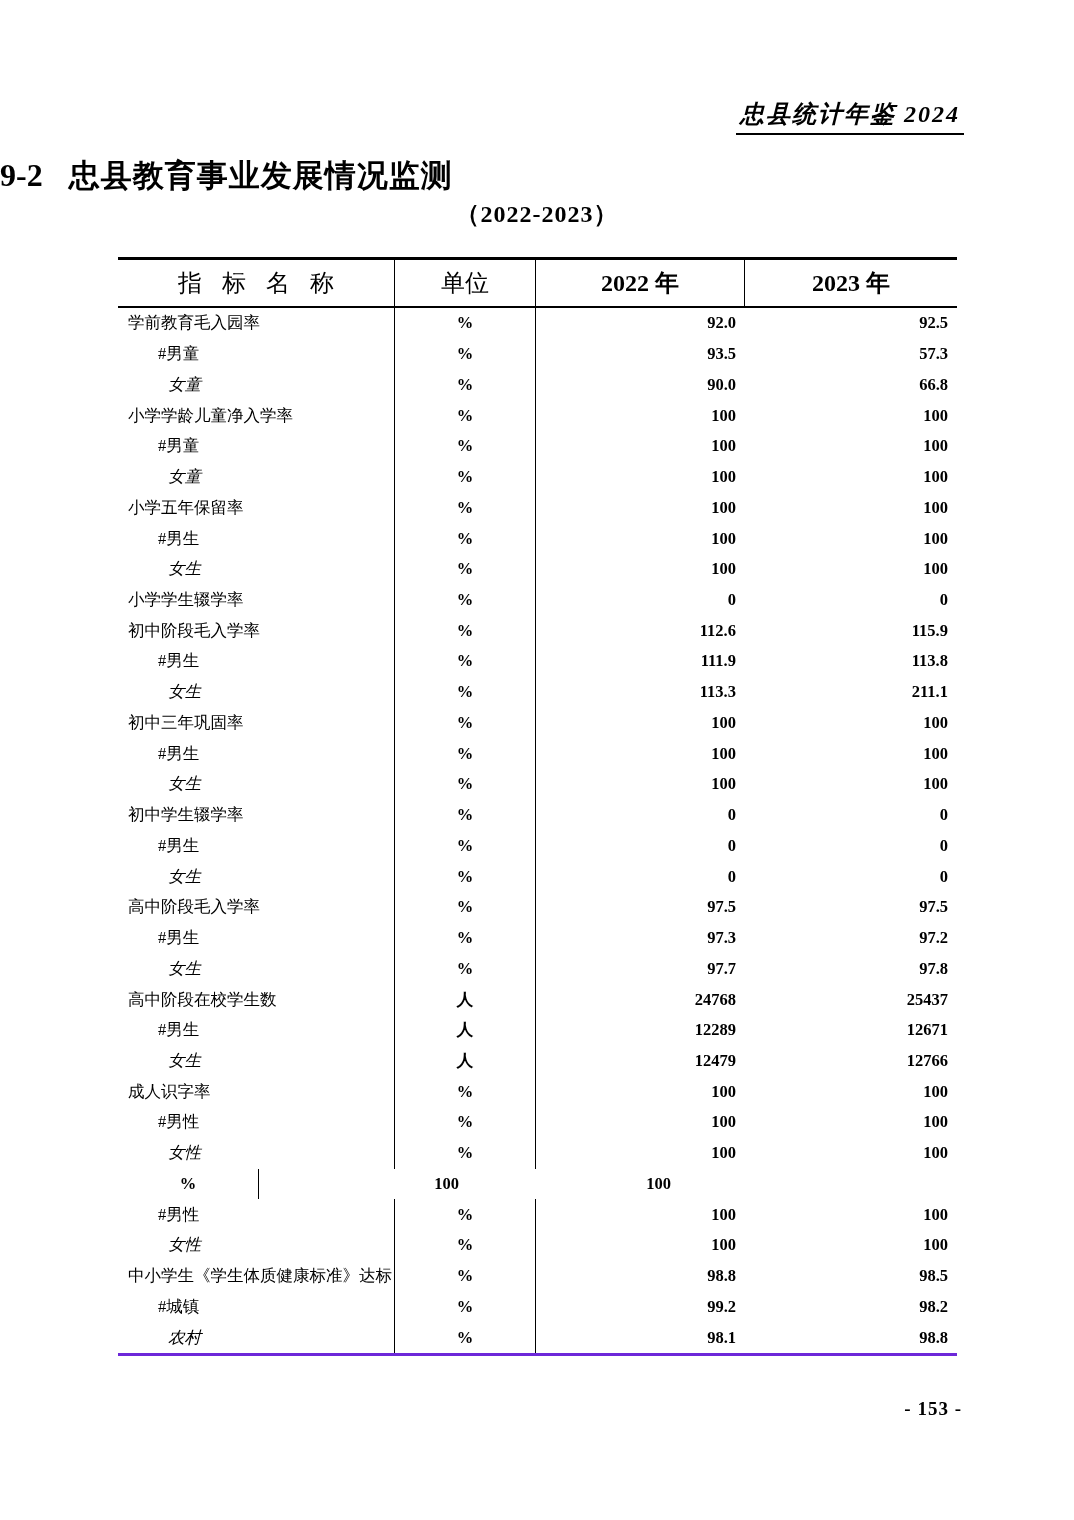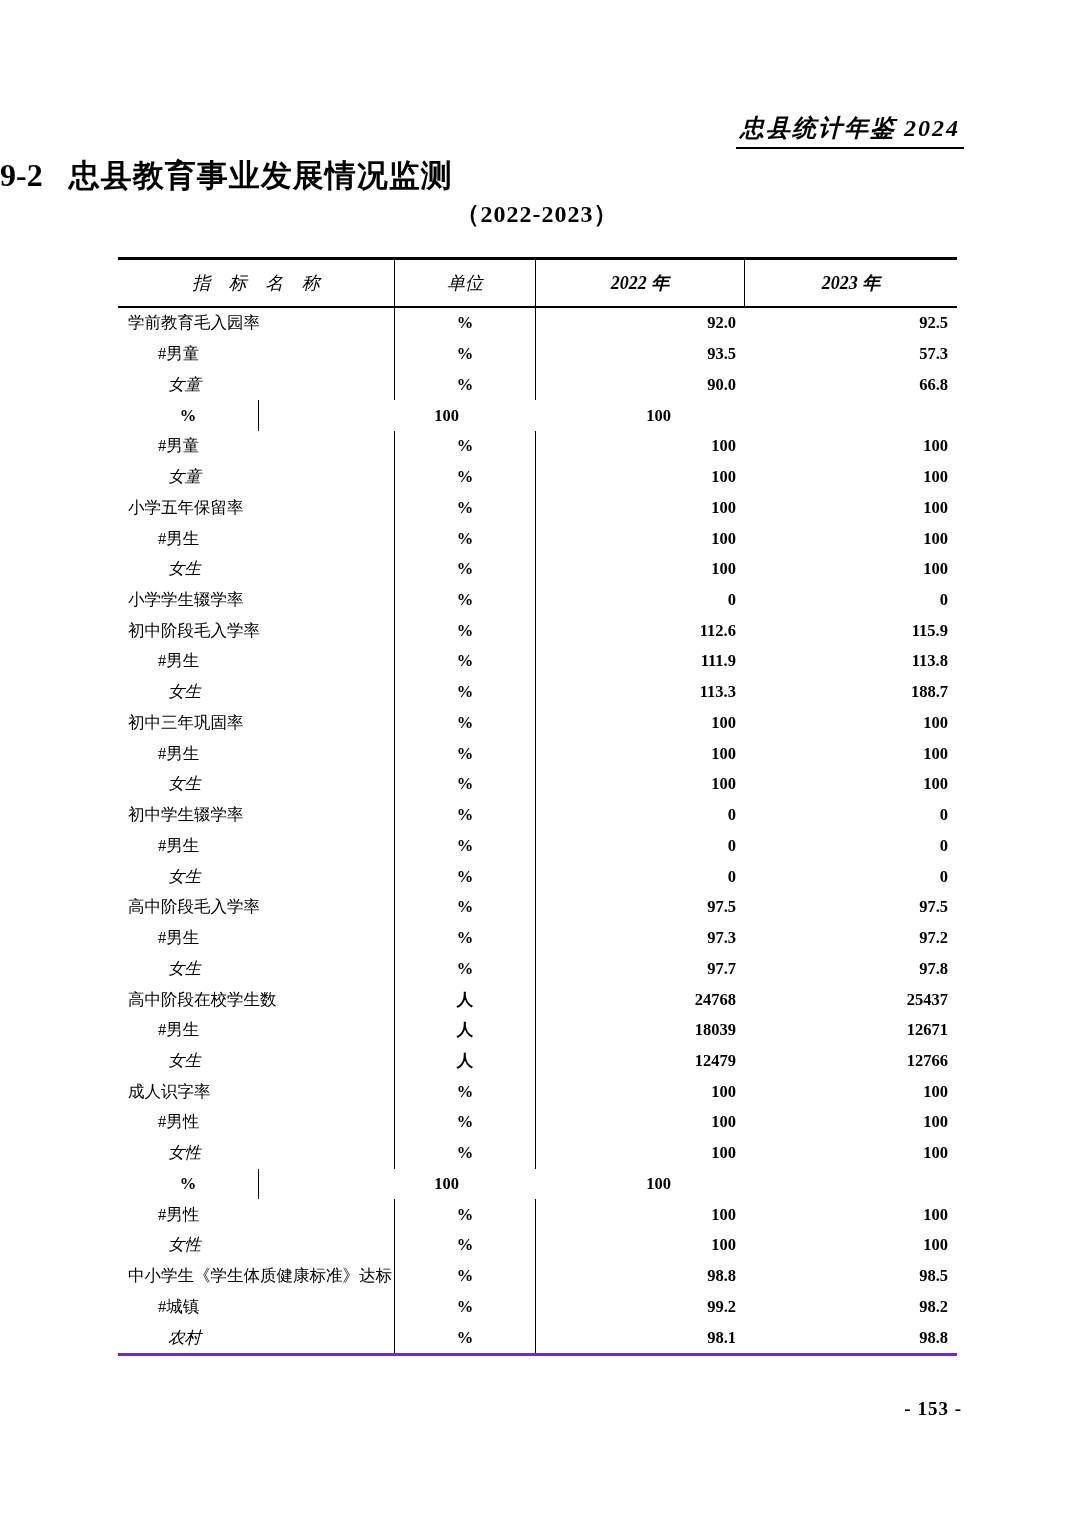--- a/index.html
+++ b/index.html
@@ -14,21 +14,21 @@
     margin: 0 auto;
     background: #ffffff;
     color: #000000;
     font-family: "Liberation Serif", "DejaVu Serif", serif;
     overflow: hidden;
   }
 
   
   .yearbook-head {
     position: absolute;
-    top: 112px;
+    top: 98px;
     right: 110px;
     font-family: "Liberation Serif", "DejaVu Serif", serif;
     font-style: italic;
     font-weight: 700;
     font-size: 24px;
     letter-spacing: 2px;
     border-bottom: 2px solid #000;
     padding: 0 4px 3px 4px;
     white-space: nowrap;
   }
@@ -79,23 +79,22 @@
     display: flex;
     height: 51px;
     border-top: 3px solid #000;
     border-bottom: 2px solid #000;
     align-items: stretch;
   }
   .th {
     display: flex;
     align-items: center;
     justify-content: center;
-    font-size: 18px;
+    font-size: 24px;
     font-weight: 400;
-    font-style: italic;
   }
   .c1 { width: 277px; }
   .c2 { width: 141px; }
   .c3 { width: 209px; }
   .c4 { width: 212px; }
   .thead .c1, .thead .c2, .thead .c3 { border-right: 1px solid #000; }
   .thead .c1 { word-spacing: 14px; }
   .th-year { font-weight: 700; }
 
   .tbody {
@@ -177,20 +176,21 @@
           <div class="td c3">93.5</div>
           <div class="td c4">57.3</div>
         </div>
         <div class="trow">
           <div class="td c1 ind2">女童</div>
           <div class="td c2">%</div>
           <div class="td c3">90.0</div>
           <div class="td c4">66.8</div>
         </div>
         <div class="trow">
+          <div class="td c1 ind0">小学学龄儿童净入学率</div>
           <div class="td c2">%</div>
           <div class="td c3">100</div>
           <div class="td c4">100</div>
         </div>
         <div class="trow">
           <div class="td c1 ind1">#男童</div>
           <div class="td c2">%</div>
           <div class="td c3">100</div>
           <div class="td c4">100</div>
         </div>
@@ -233,21 +233,21 @@
         <div class="trow">
           <div class="td c1 ind1">#男生</div>
           <div class="td c2">%</div>
           <div class="td c3">111.9</div>
           <div class="td c4">113.8</div>
         </div>
         <div class="trow">
           <div class="td c1 ind2">女生</div>
           <div class="td c2">%</div>
           <div class="td c3">113.3</div>
-          <div class="td c4">188.7</div>
+          <div class="td c4">211.1</div>
         </div>
         <div class="trow">
           <div class="td c1 ind0">初中三年巩固率</div>
           <div class="td c2">%</div>
           <div class="td c3">100</div>
           <div class="td c4">100</div>
         </div>
         <div class="trow">
           <div class="td c1 ind1">#男生</div>
           <div class="td c2">%</div>
@@ -298,21 +298,21 @@
         </div>
         <div class="trow">
           <div class="td c1 ind0">高中阶段在校学生数</div>
           <div class="td c2">人</div>
           <div class="td c3">24768</div>
           <div class="td c4">25437</div>
         </div>
         <div class="trow">
           <div class="td c1 ind1">#男生</div>
           <div class="td c2">人</div>
-          <div class="td c3">18039</div>
+          <div class="td c3">12289</div>
           <div class="td c4">12671</div>
         </div>
         <div class="trow">
           <div class="td c1 ind2">女生</div>
           <div class="td c2">人</div>
           <div class="td c3">12479</div>
           <div class="td c4">12766</div>
         </div>
         <div class="trow">
           <div class="td c1 ind0">成人识字率</div>

